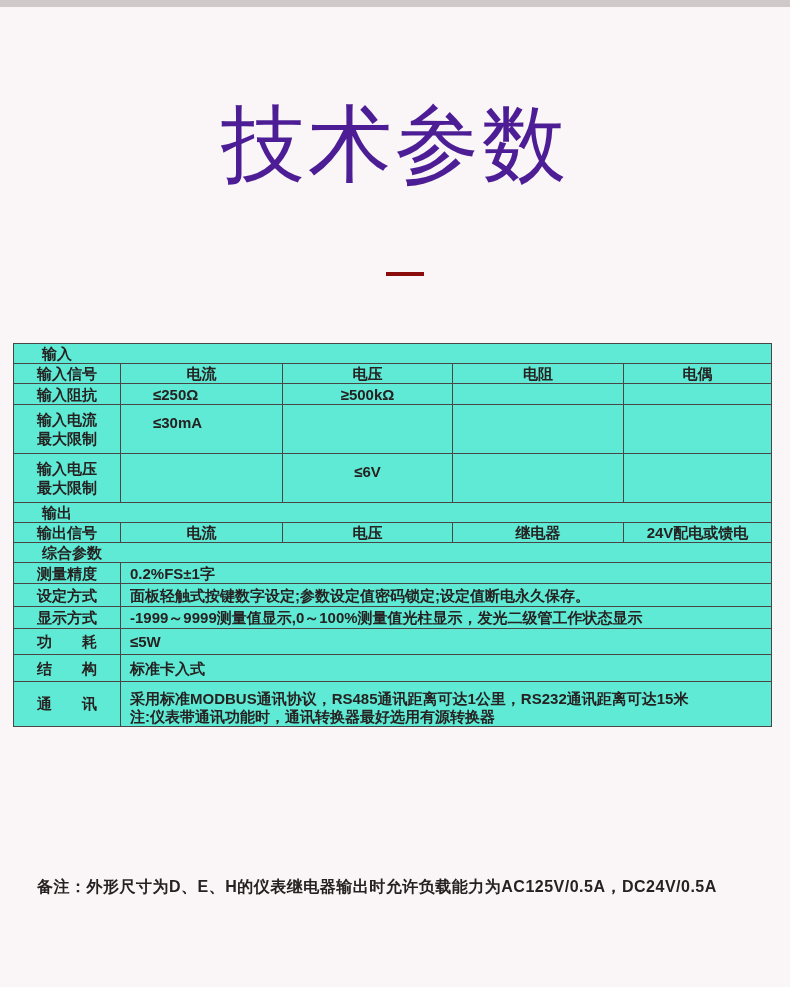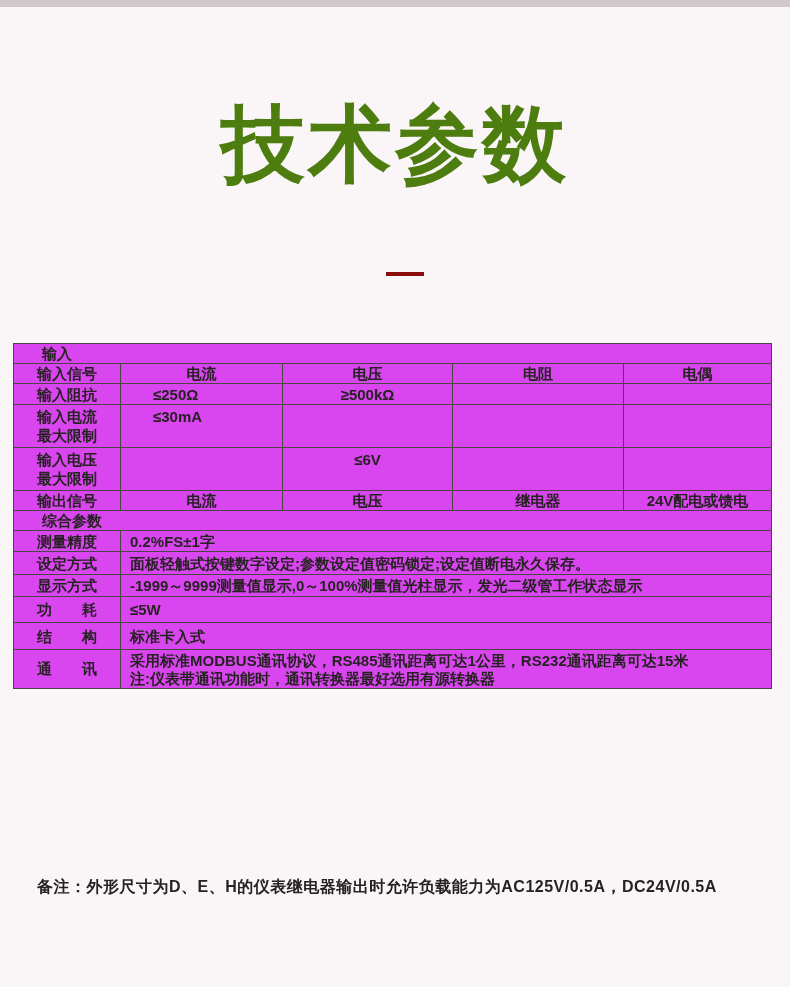--- a/index.html
+++ b/index.html
@@ -14,54 +14,54 @@
   .topbar{
     position:absolute;top:0;left:0;
     width:790px;height:7px;
     background:#cfc9c9;
   }
   .title{
     position:absolute;top:92px;left:0;
     width:790px;margin:0;
     text-align:center;
     font-size:84px;line-height:1.25;
-    font-weight:700;
+    font-weight:400;
     letter-spacing:3px;
-    color:#4d7c0f;
+    color:#4c1d95;
   }
   .underline{
     position:absolute;top:272px;left:386px;
     width:38px;height:4px;
     background:#8b0c0c;
   }
   table.spec{
     position:absolute;top:343px;left:13px;
     width:758px;
     table-layout:fixed;
     border-collapse:collapse;
-    background:#d946ef;
+    background:#5eead4;
     font-size:15px;
     font-weight:700;
     color:#262222;
   }
   .spec td{
     border:1.5px solid #4a4646;
     padding:0 5px;
     line-height:19px;
     vertical-align:middle;
     overflow:hidden;
   }
   .spec .sec{text-align:left;padding-left:28px;}
   .spec .hdr td{text-align:center;}
   .spec .lab{text-align:center;}
   .spec .vl{text-align:left;padding-left:32px;}
   .spec .vc{text-align:center;}
   .spec .vg{text-align:left;padding-left:9px;}
   .spec .pre{white-space:pre-line;}
-  .spec .top{vertical-align:top;padding-top:2px;}
+  .spec .top{vertical-align:top;padding-top:8px;}
   .spec .relay{text-align:left;padding-left:18px;line-height:18px;}
   .spec .vnote{line-height:21px;}
   .r19 td{height:19px;}
   .r20 td{height:20px;}
   .r21 td{height:21px;}
   .r22 td{height:22px;}
   .r25 td{height:25px;}
   .r26 td{height:26px;}
   .r34 td{height:34px;line-height:18px;}
   .r36 td{height:36px;line-height:18px;}
@@ -123,20 +123,23 @@
       </tr>
       <tr class="r40">
         <td class="lab pre">输入电压
 最大限制</td>
         <td></td>
         <td class="vc top">≤6V</td>
         <td></td>
         <td></td>
       </tr>
 
+      <tr class="r19">
+        <td class="sec" colspan="5">输出</td>
+      </tr>
       <tr class="r19 hdr">
         <td>输出信号</td>
         <td>电流</td>
         <td>电压</td>
         <td>继电器</td>
         <td>24V配电或馈电</td>
       </tr>
 
       <tr class="r19">
         <td class="sec" colspan="5">综合参数</td>

